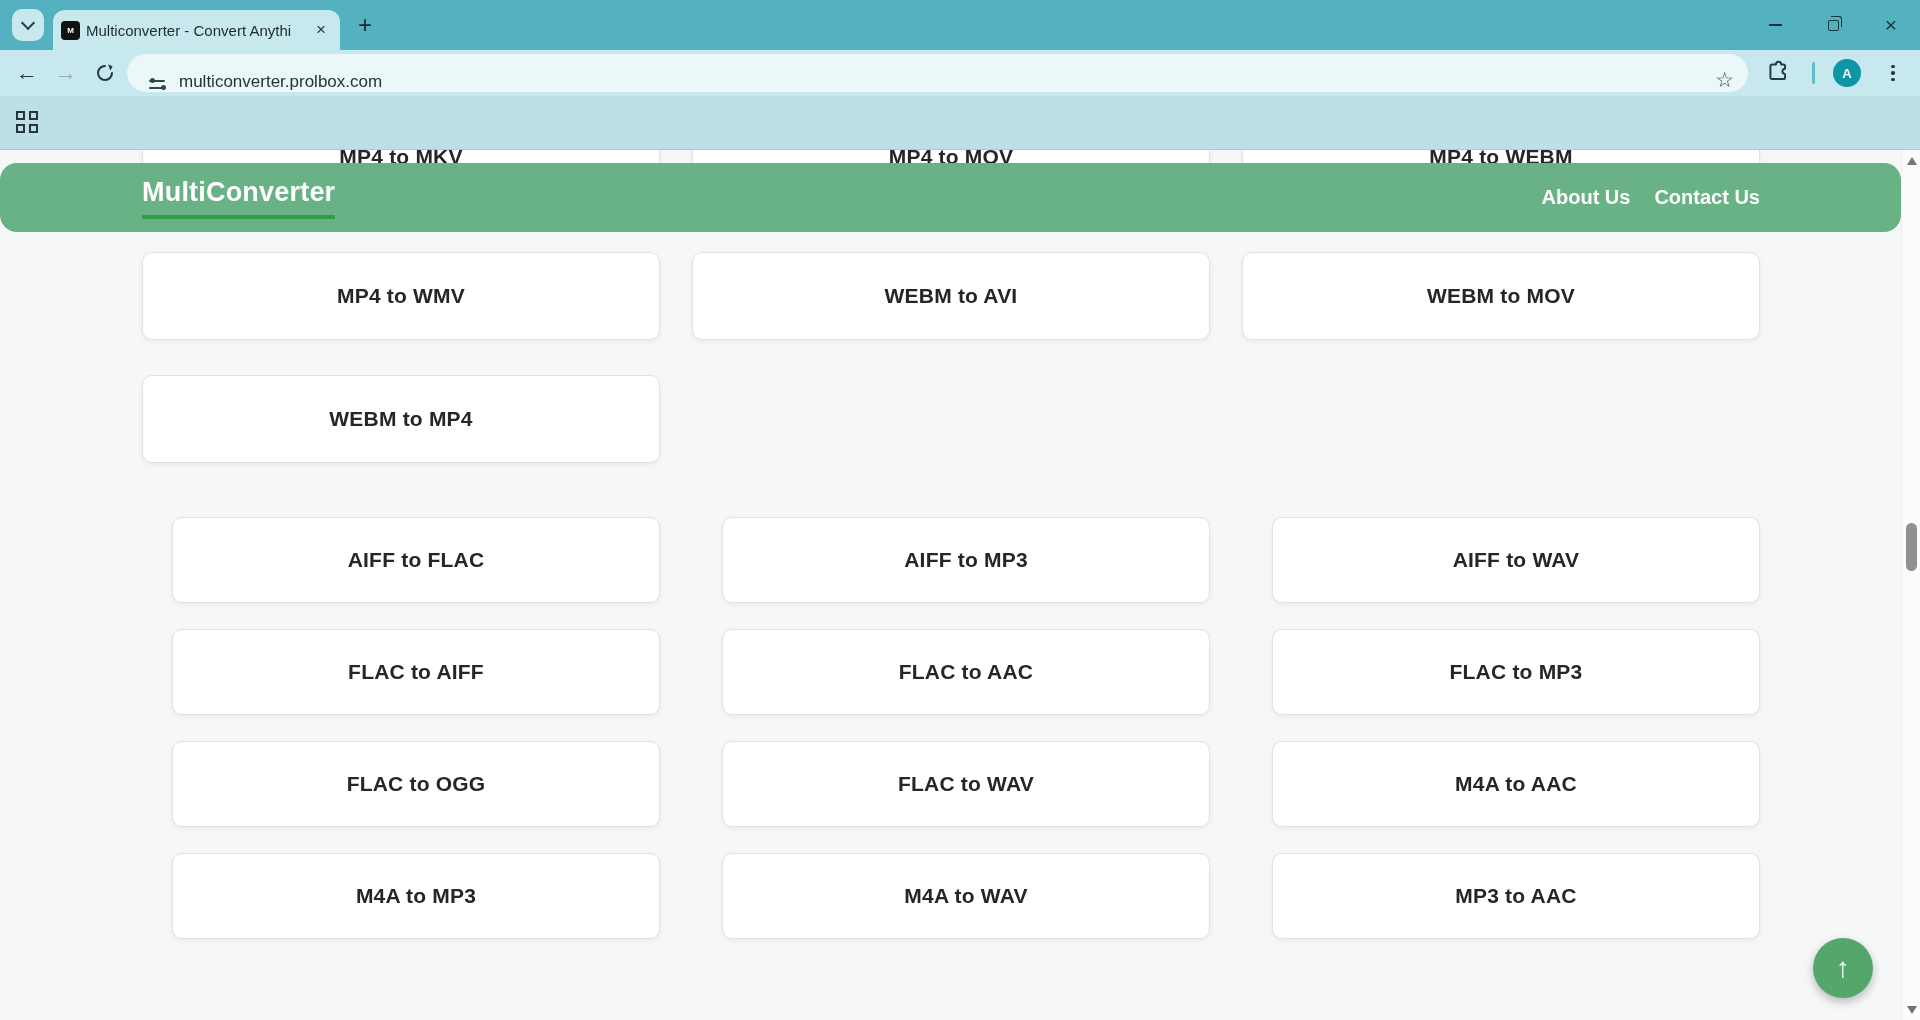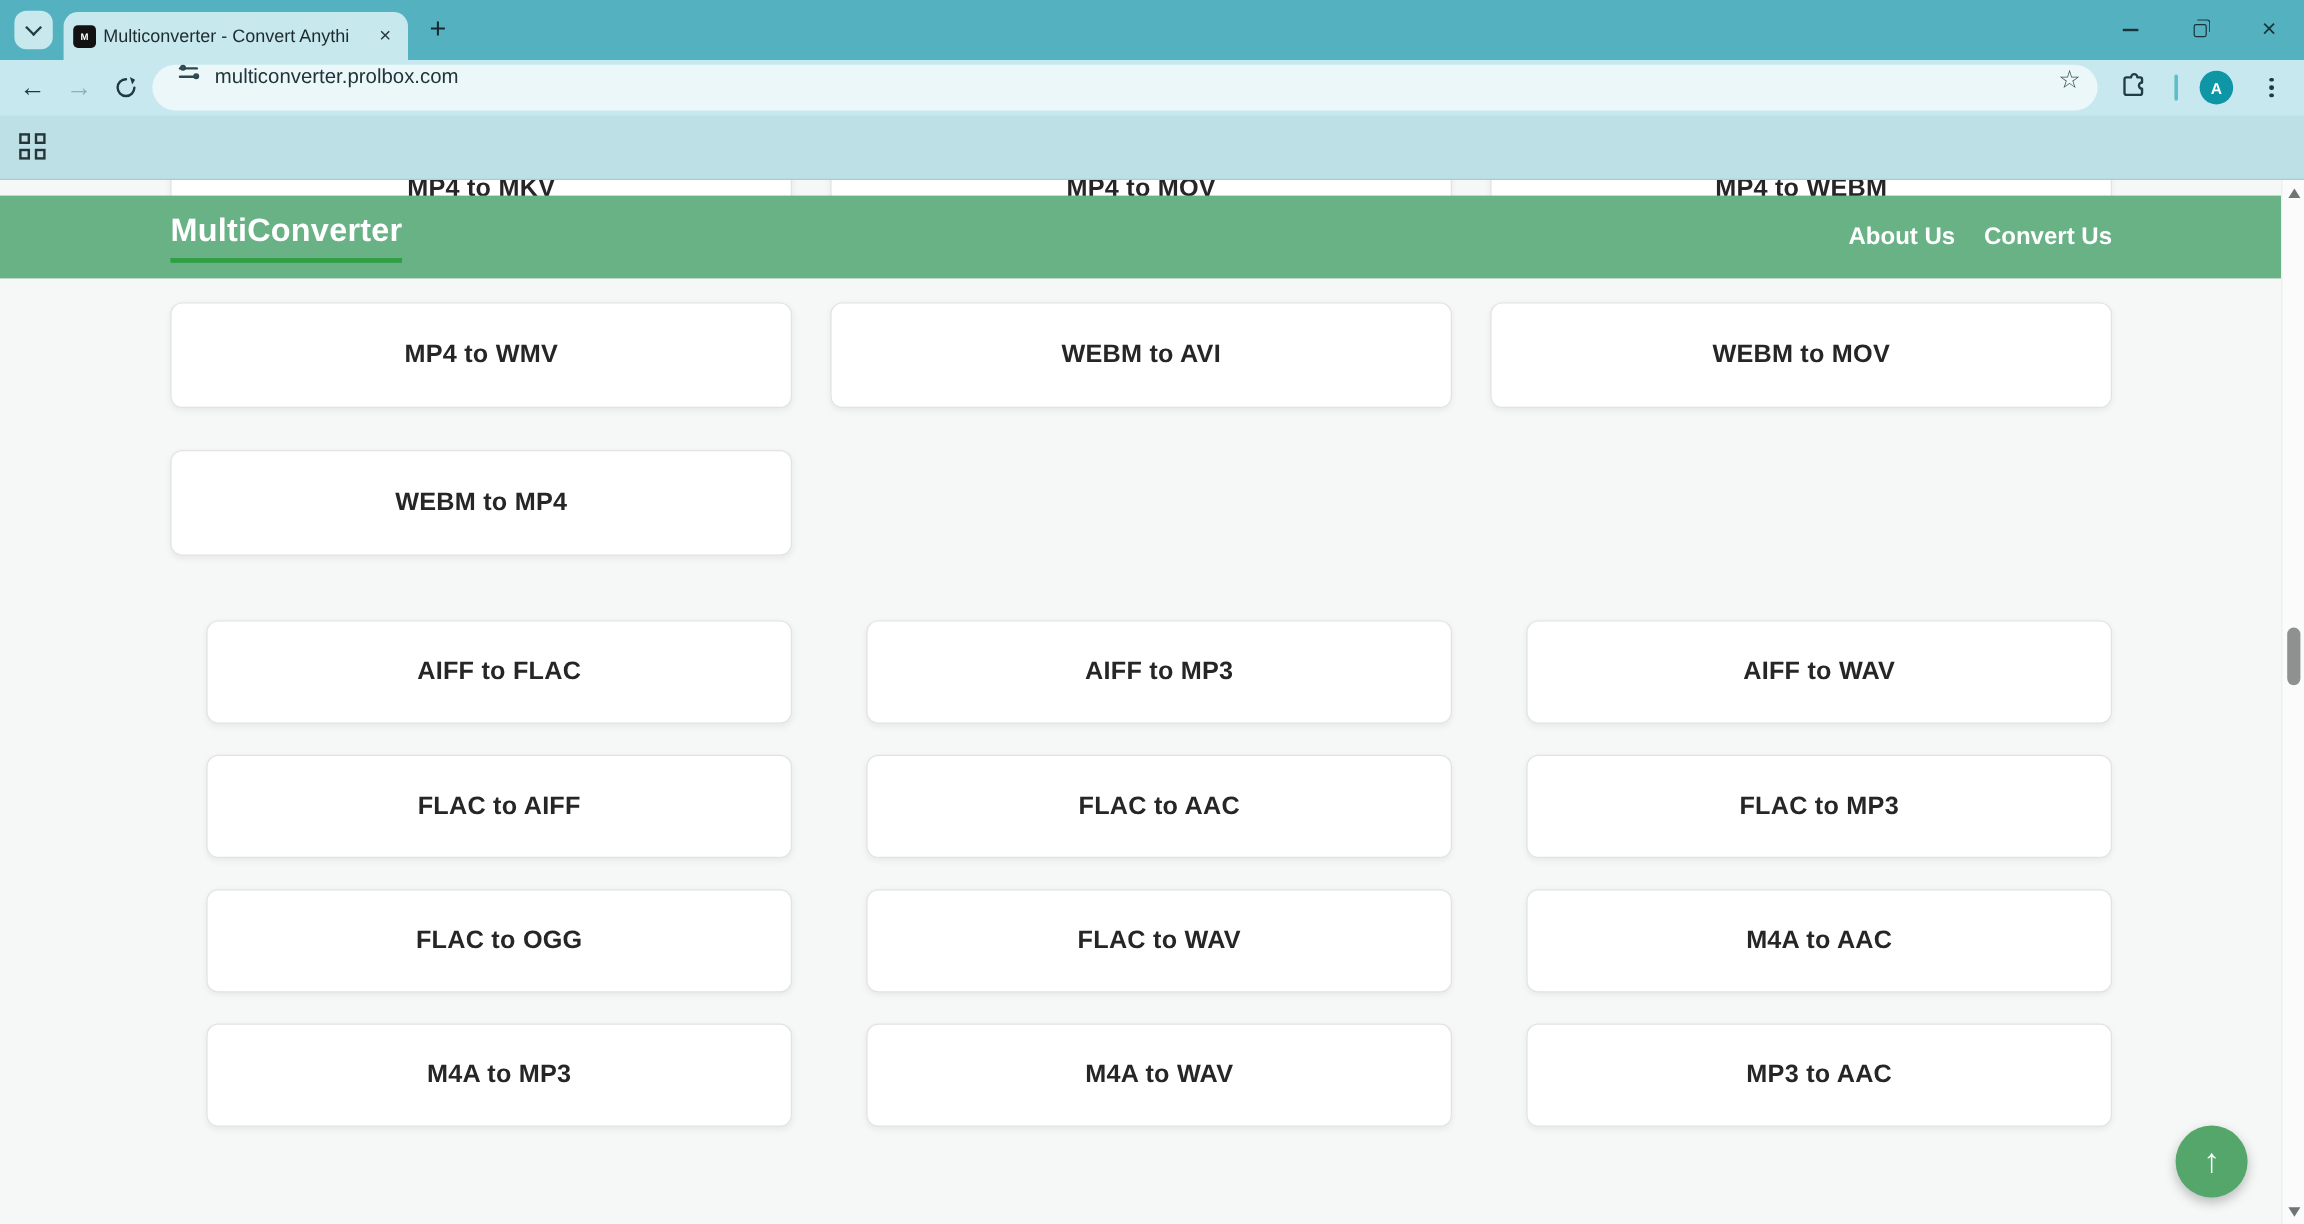--- a/index.html
+++ b/index.html
@@ -26,21 +26,21 @@
   .min-glyph { width:13px; height:2px; background:#18343a; }
   .max-glyph { width:11px; height:11px; border:1.6px solid #18343a; border-radius:2px; position:relative; }
   .max-glyph::before { content:""; position:absolute; left:2px; top:-5px; width:10px; height:10px;
     border-top:1.6px solid #18343a; border-right:1.6px solid #18343a; border-radius:0 3px 0 0; }
   .close-glyph { font-size:21px; line-height:20px; }
 
   .toolbar { position:absolute; left:0; top:50px; width:1920px; height:46px; background:#c6e8ee; }
   .navbtn { position:absolute; top:7px; width:32px; height:32px; display:flex; align-items:center;
     justify-content:center; font-size:22px; color:#1d3a41; }
   .omnibox { position:absolute; left:127px; right:172px; top:4px; height:38px; background:#ecf7f9;
-    border-radius:19px; display:flex; align-items:flex-start; padding:0 14px; }
+    border-radius:19px; display:flex; align-items:flex-end; padding:0 14px; }
   .tune { width:18px; height:14px; margin:0 12px 0 8px; position:relative; flex:none; }
   .tune i { position:absolute; left:0; width:16px; height:2px; background:#2c4950; border-radius:1px; }
   .tune i.t1 { top:2px; } .tune i.t2 { top:9px; }
   .tune b { position:absolute; width:5px; height:5px; border:2px solid #2c4950; border-radius:50%; background:#ecf7f9; }
   .tune b.d1 { left:1px; top:0; } .tune b.d2 { right:1px; top:7px; }
   .url { font-size:17px; color:#20363b; }
   .star { margin-left:auto; font-size:21px; color:#375157; }
   .ext-btn { position:absolute; left:1765px; top:9px; }
   .sep { position:absolute; left:1812px; top:12px; width:3px; height:22px; background:#5fbdc9; border-radius:2px; }
   .avatar { position:absolute; left:1833px; top:9px; width:28px; height:28px; border-radius:50%;
@@ -60,21 +60,21 @@
   .grid3 { position:relative; margin:0 0 0 142px; width:1618px; display:grid;
     grid-template-columns:repeat(3,1fr); column-gap:32px; }
   .card { background:#fff; border:1px solid #e2e2e2; border-radius:10px;
     box-shadow:0 2px 5px rgba(0,0,0,0.06); display:flex; align-items:center; justify-content:center;
     font-size:21px; font-weight:bold; color:#262626; letter-spacing:.2px; cursor:pointer; }
   .vcard { height:88px; }
   .acard { height:86px;margin-left:30px; }
   .cutrow { position:absolute; left:0; top:-37px; z-index:1; }
 
   .sitenav { position:absolute; left:0; top:13px; width:100%; height:69px; background:#68b286; z-index:3;
-    display:flex; align-items:center; }
+    display:flex; align-items:center;border-radius:17px; }
   .sitenav-inner { margin:0 141px 0 142px; width:1618px; display:flex; align-items:center; }
   .brand { color:#fff; font-size:27px; font-weight:bold; letter-spacing:.2px;
     padding-bottom:7px; border-bottom:4px solid #2f9e44; cursor:pointer; }
   .sitelinks { margin-left:auto; display:flex; gap:24px; }
   .sitelink { color:#fff; font-size:20px; font-weight:bold; cursor:pointer; }
 
   .main { position:absolute; left:0; top:82px; width:100%; z-index:2; }
   .row1 { margin-top:20px; }
   .row2 { margin-top:35px; }
   .audio-heading { margin-top:38px; text-align:center; font-size:38px; line-height:54px;
@@ -170,21 +170,21 @@
     <div class="card vcard">MP4 to MKV</div>
     <div class="card vcard">MP4 to MOV</div>
     <div class="card vcard">MP4 to WEBM</div>
   </div>
 
   <div class="sitenav">
     <div class="sitenav-inner">
       <span class="brand">MultiConverter</span>
       <span class="sitelinks">
         <span class="sitelink">About Us</span>
-        <span class="sitelink">Convert Us</span>
+        <span class="sitelink">Contact Us</span>
       </span>
     </div>
   </div>
 
   <div class="main">
     <div class="grid3 row1">
       <div class="card vcard">MP4 to WMV</div>
       <div class="card vcard">WEBM to AVI</div>
       <div class="card vcard">WEBM to MOV</div>
     </div>

